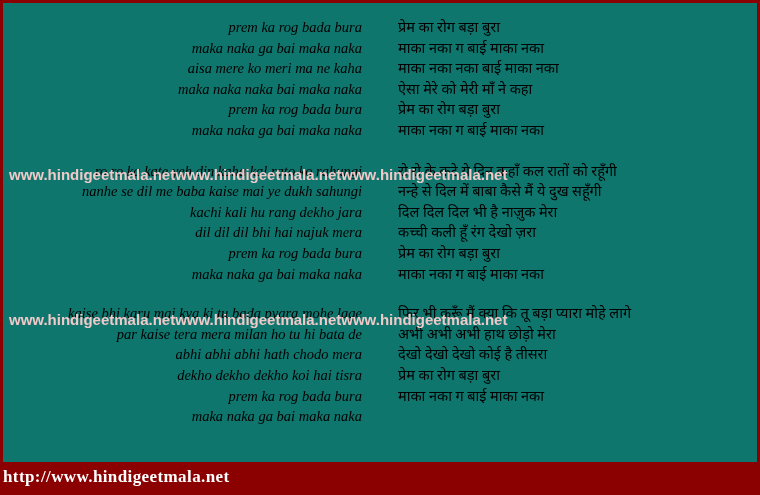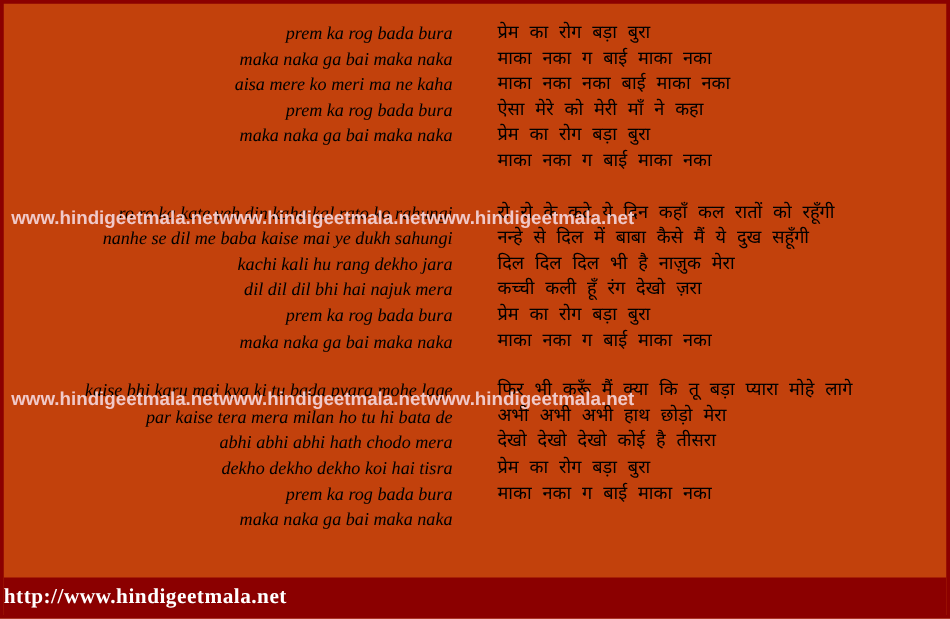--- a/index.html
+++ b/index.html
@@ -10,21 +10,21 @@
     width: 760px;
     height: 495px;
     background: #ffffff;
     font-family: "Liberation Serif", serif;
     overflow: hidden;
   }
   .page {
     position: relative;
     width: 760px;
     height: 495px;
-    background: #c2410c;
+    background: #0f766e;
     border: 3px solid #8b0000;
     box-sizing: border-box;
     overflow: hidden;
   }
   .lyrics-area {
     position: relative;
     width: 100%;
     height: 457px;
     box-sizing: border-box;
     padding: 14px 0 0 0;
@@ -47,21 +47,21 @@
     text-align: left;
   }
   .line {
     font-size: 14.5px;
     line-height: 20.6px;
     color: #000000;
     font-style: italic;
     white-space: nowrap;
   }
   .col-right .line {
-    font-family: Liberation Mono, monospace;
+    font-family: Liberation Serif, serif;
     font-style: normal;
     font-size: 14.5px;
     line-height: 20.6px;
   }
   .gap {
     height: 20px;
   }
   .gap-small {
     height: 19px;
   }
@@ -114,20 +114,21 @@
 
 <div class="page">
 
   <div class="lyrics-area">
 
     <div class="block">
       <div class="col col-left">
         <div class="line">prem ka rog bada bura</div>
         <div class="line">maka naka ga bai maka naka</div>
         <div class="line">aisa mere ko meri ma ne kaha</div>
+        <div class="line">maka naka naka bai maka naka</div>
         <div class="line">prem ka rog bada bura</div>
         <div class="line">maka naka ga bai maka naka</div>
       </div>
       <div class="col col-right">
         <div class="line">प्रेम का रोग बड़ा बुरा</div>
         <div class="line">माका नका ग बाई माका नका</div>
         <div class="line">माका नका नका बाई माका नका</div>
         <div class="line">ऐसा मेरे को मेरी माँ ने कहा</div>
         <div class="line">प्रेम का रोग बड़ा बुरा</div>
         <div class="line">माका नका ग बाई माका नका</div>

